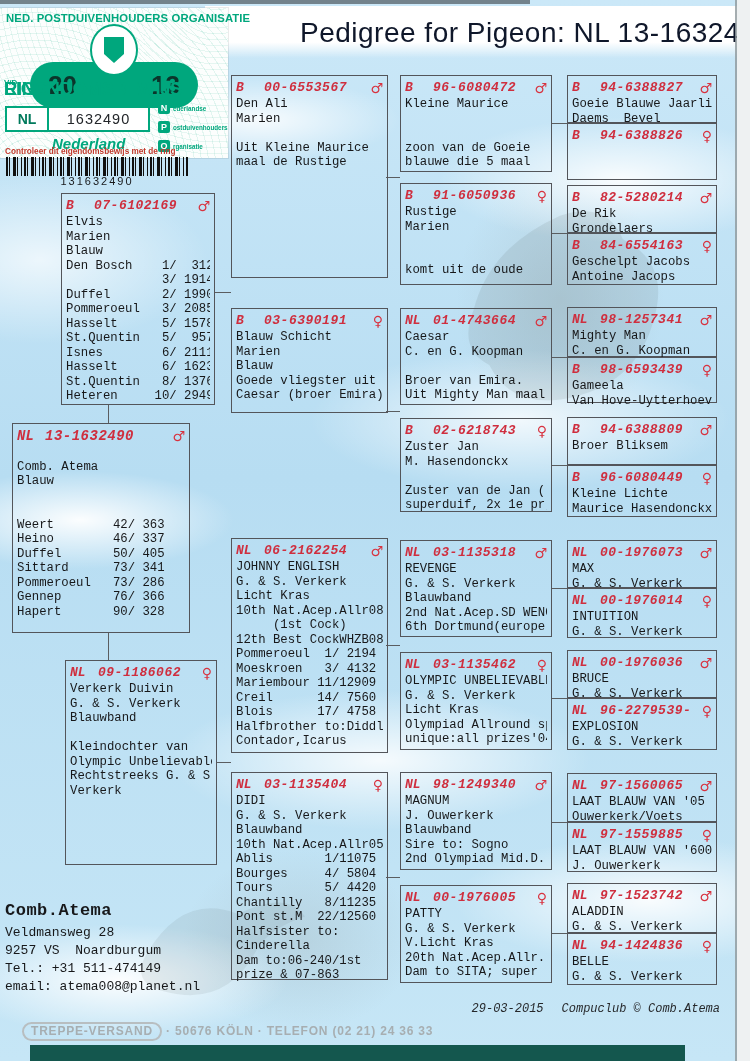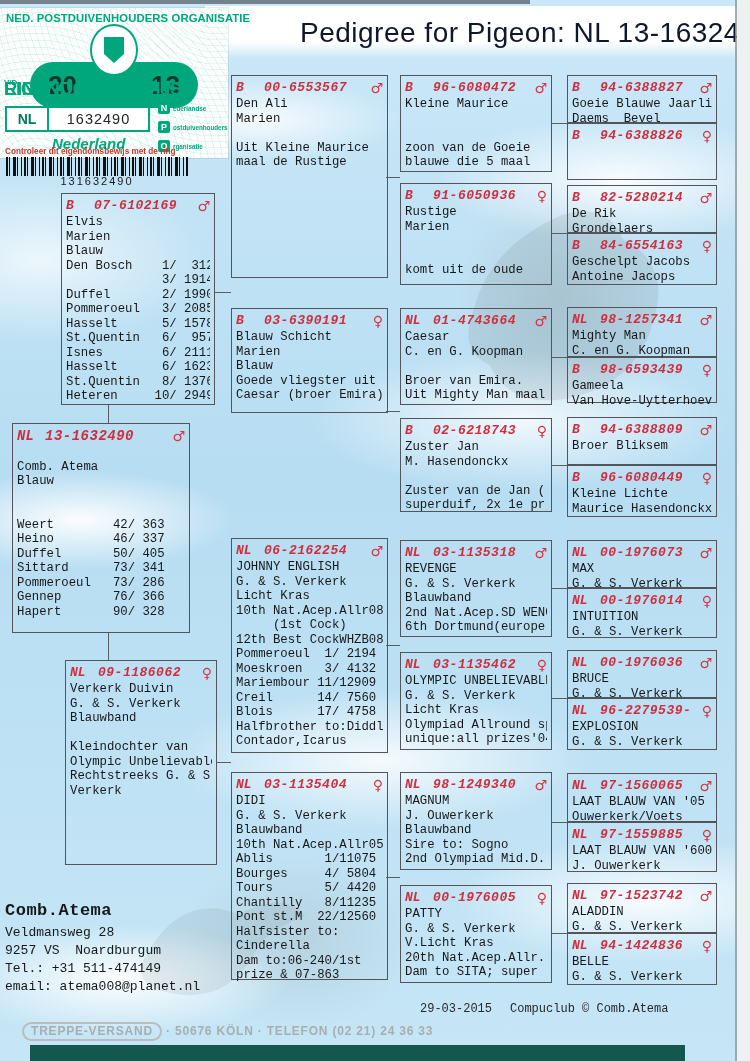--- a/index.html
+++ b/index.html
@@ -72,22 +72,22 @@
   .ring{letter-spacing:.5px;}
   .sex{font-family:"DejaVu Sans",sans-serif;font-style:normal;font-size:14px;color:#d8323f;line-height:1;}
   .bl{white-space:pre;line-height:14.5px;min-height:14.5px;overflow:hidden;}
   .k-subject .phead{font-size:14px;}
   .conn{position:absolute;background:#5a5d60;z-index:1;}
 
   
   .owner{position:absolute;left:5px;top:901px;z-index:2;font-family:"Liberation Mono","DejaVu Sans Mono",monospace;color:#17181a;}
   .owner-name{font-size:17px;font-weight:bold;letter-spacing:.5px;margin-bottom:4px;}
   .owner-line{font-size:13px;line-height:18px;white-space:pre;}
-  .credit{position:absolute;left:420px;top:1002px;width:300px;z-index:2;
-          font-family:"Liberation Mono","DejaVu Sans Mono",monospace;font-size:12px;color:#26282b;}
+  .credit{position:absolute;left:420px;top:1002px;width:300px;z-index:2;text-align:right;
+          font-family:"Liberation Mono","DejaVu Sans Mono",monospace;font-style:italic;font-size:12px;color:#26282b;}
   .credit .cd{margin-right:18px;}
   .treppe{position:absolute;left:22px;top:1024px;z-index:2;font-size:12px;font-weight:bold;color:#a7aeb1;
           letter-spacing:.8px;white-space:nowrap;}
   .treppe .oval{border:2px solid #b8bec0;border-radius:14px;padding:0 7px 1px 7px;margin-top:28px;}
   .bottombar{position:absolute;left:30px;top:1045px;width:655px;height:16px;background:#14574e;z-index:2;}
 </style>
 </head>
 <body>
 
 <div class="page">
@@ -155,21 +155,21 @@
           <span class="sex">♂</span>
         </div>
         <div class="bl">Elvis</div>
         <div class="bl">Marien</div>
         <div class="bl">Blauw</div>
         <div class="bl">Den Bosch    1/  312</div>
         <div class="bl">             3/ 1914</div>
         <div class="bl">Duffel       2/ 1990</div>
         <div class="bl">Pommeroeul   3/ 2085</div>
         <div class="bl">Hasselt      5/ 1578</div>
-        <div class="bl">St.Quentin   6/  957</div>
+        <div class="bl">St.Quentin   5/  957</div>
         <div class="bl">Isnes        6/ 2111</div>
         <div class="bl">Hasselt      6/ 1623</div>
         <div class="bl">St.Quentin   8/ 1376</div>
         <div class="bl">Heteren     10/ 2949</div>
       </div>
       <div class="pbox k-subject" style="left: 12px; top: 423px; width: 178px; height: 210px;">
         <div class="phead">
           <span class="hleft">
             <span class="cc">NL</span>
             <span class="ring">13-1632490</span>

